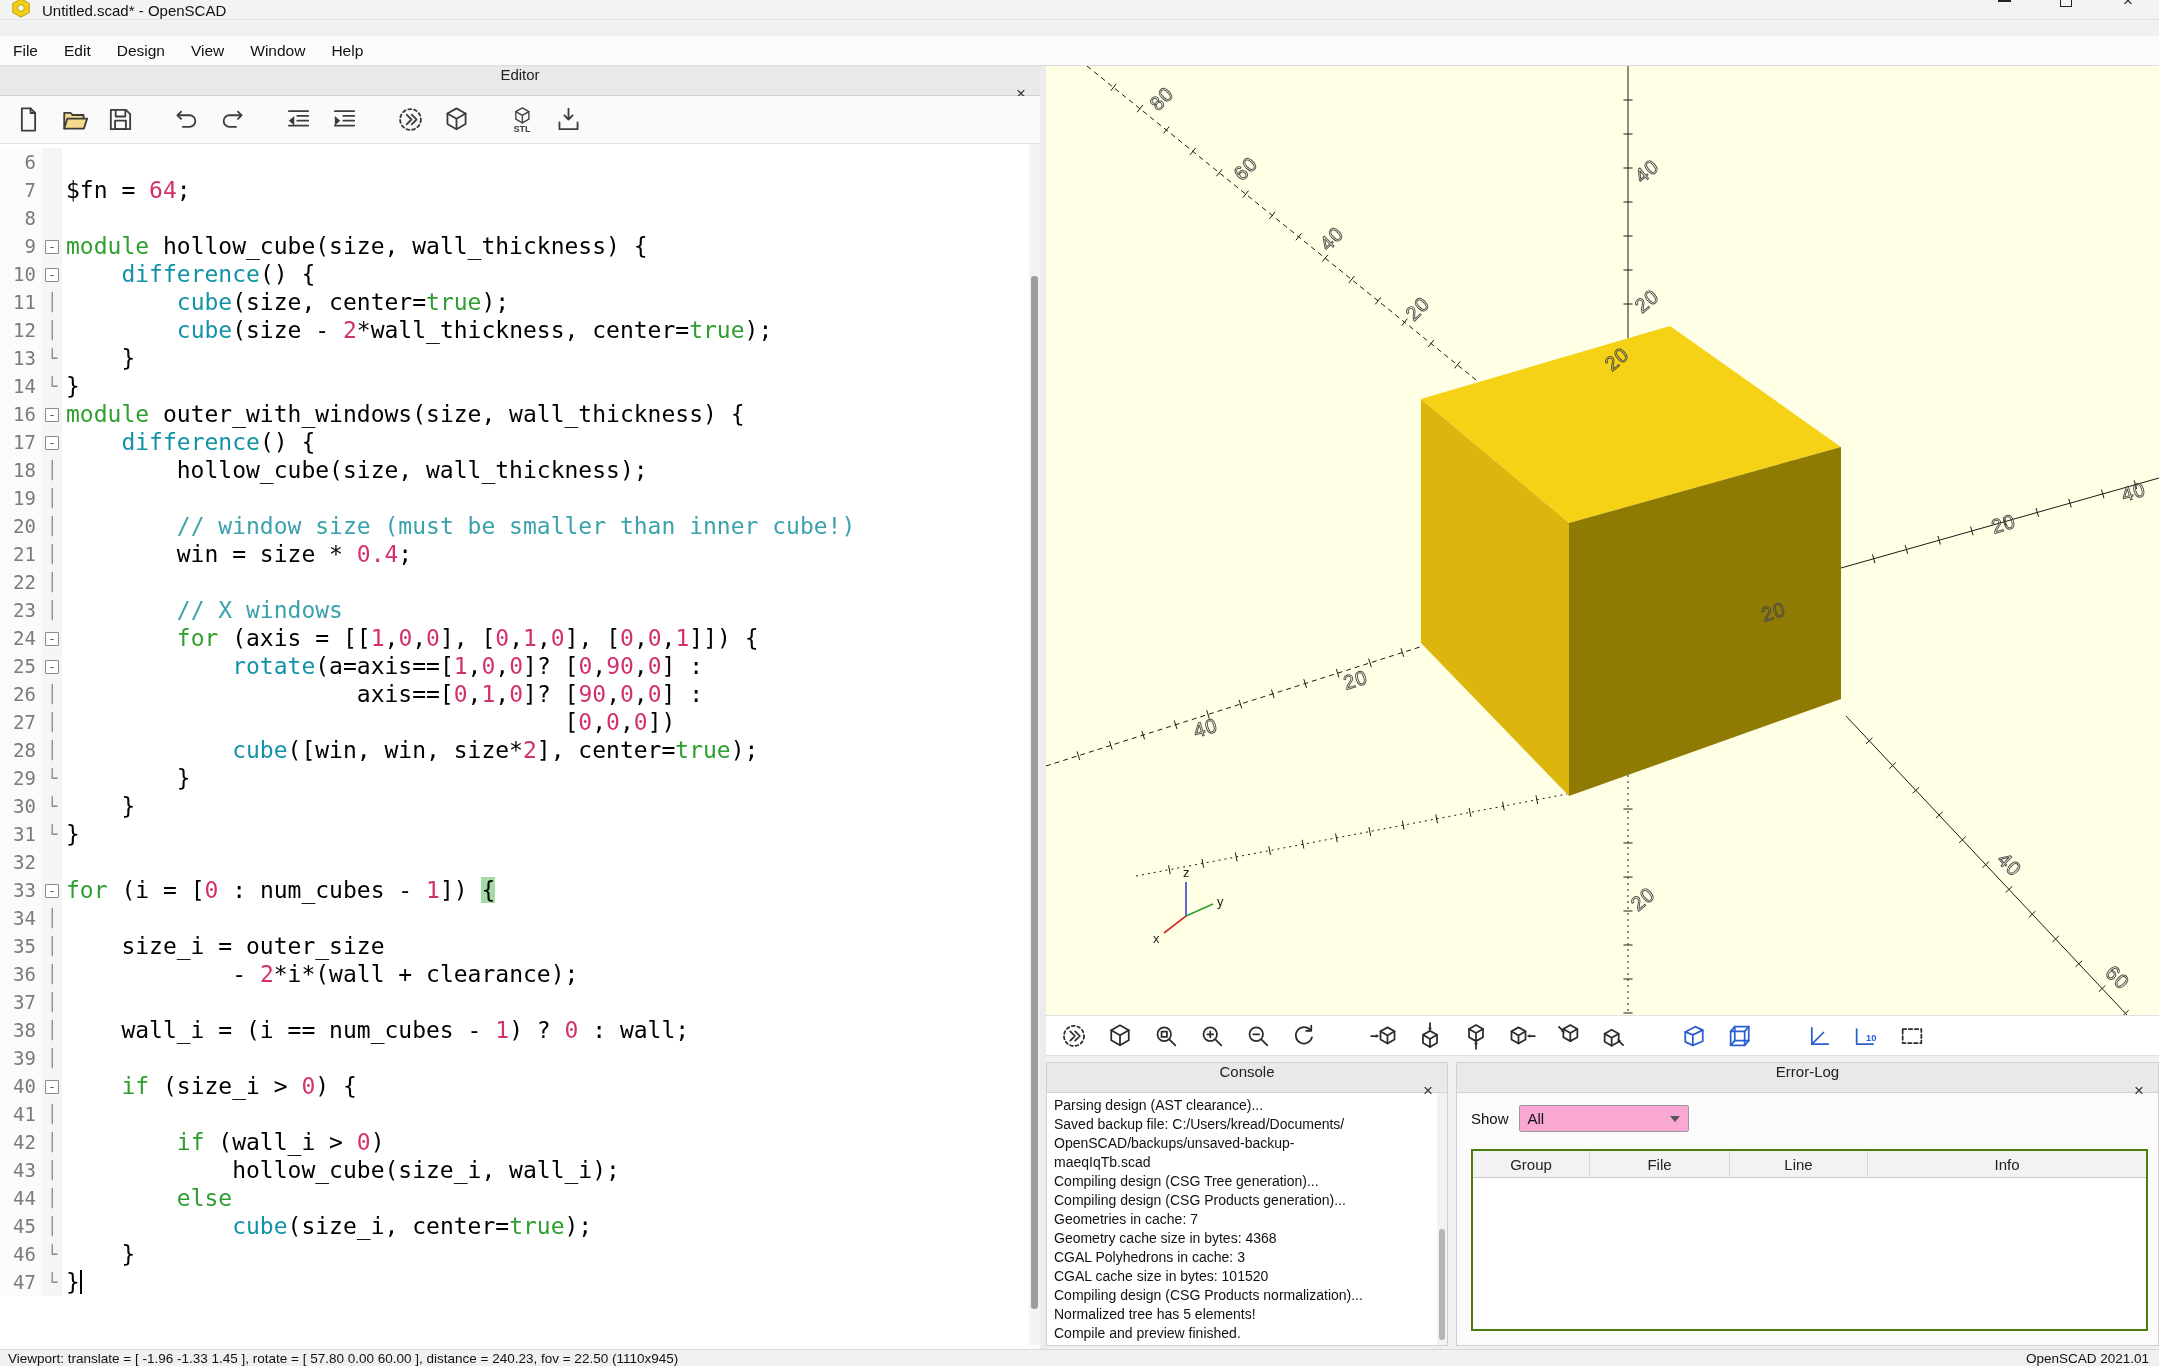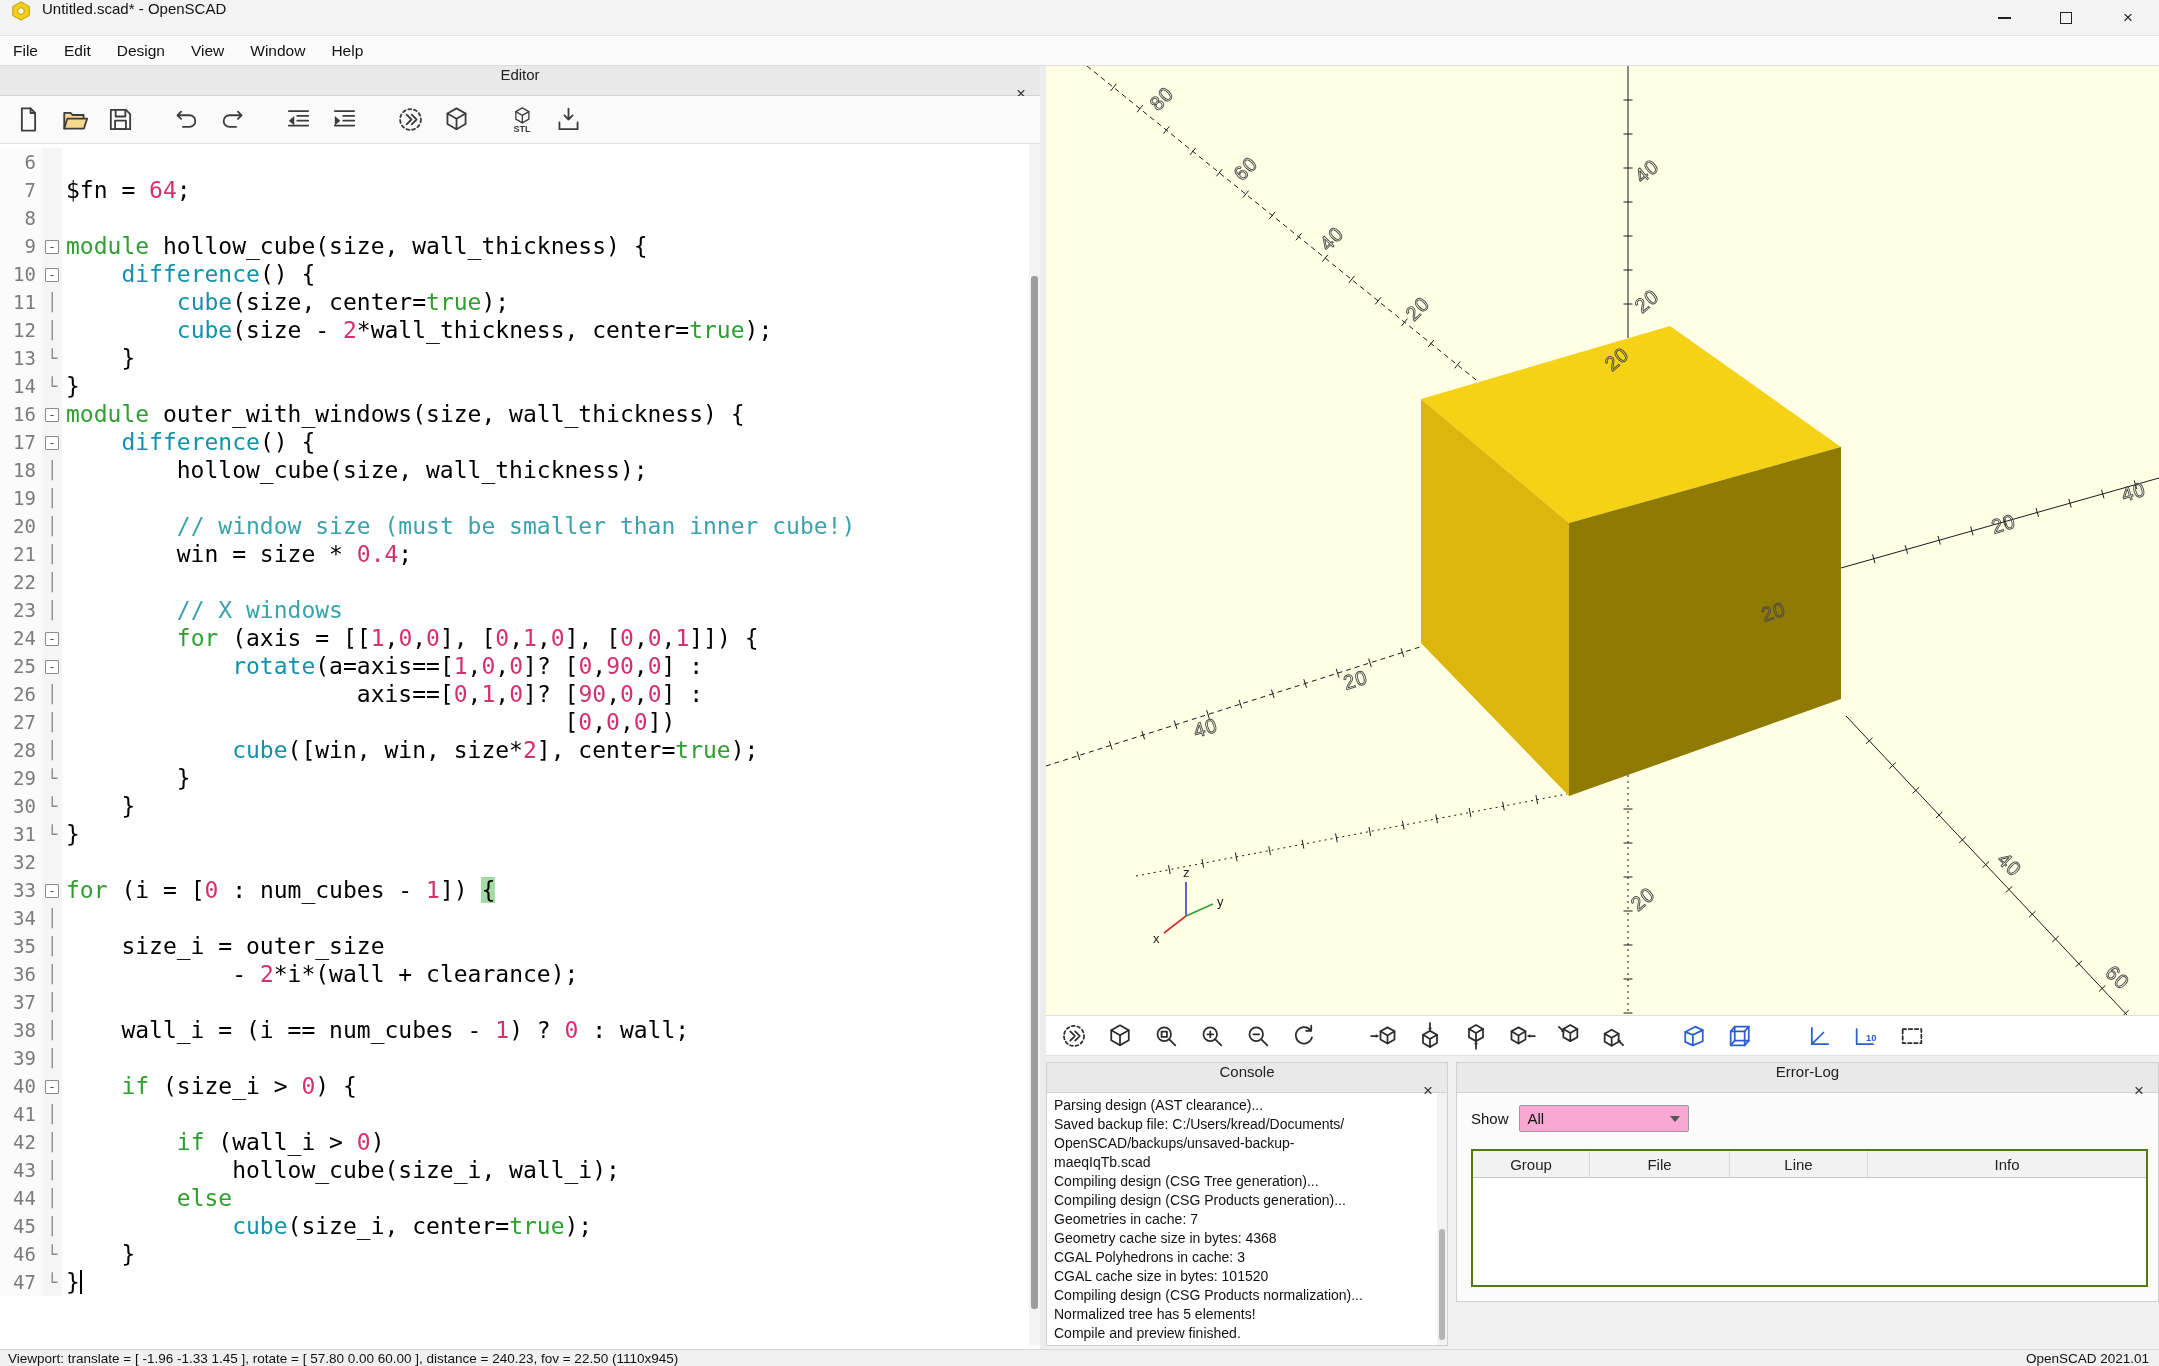--- a/index.html
+++ b/index.html
@@ -2,21 +2,21 @@
 <html><head>
 <meta charset="utf-8">
 <style>
   *{margin:0;padding:0;box-sizing:border-box;}
   html,body{width:2159px;height:1366px;}
   body{font-family:"Liberation Sans",sans-serif;background:#e9e9e9;overflow:hidden;font-size:15px;color:#111;}
   button{background:none;border:none;font:inherit;color:inherit;}
   #root{position:relative;width:2159px;height:1366px;background:#f0f0f0;}
 
   
-  .titlebar{position:absolute;left:0;top:0;width:2159px;height:36px;background:#f3f3f3;border-bottom:1px solid #e2e2e2;display:flex;align-items:flex-start;}
+  .titlebar{position:absolute;left:0;top:0;width:2159px;height:20px;background:#f3f3f3;border-bottom:1px solid #e2e2e2;display:flex;align-items:flex-end;}
   .titlebar .logo{margin-left:10px;width:22px;height:22px;}
   .titlebar .title{margin-left:10px;font-size:15px;color:#111;}
   .win-controls{margin-left:auto;display:flex;height:36px;}
   .win-btn{width:62px;height:36px;display:flex;align-items:center;justify-content:center;font-size:17px;color:#222;}
   .win-btn .minishape{display:block;width:13px;height:1.6px;background:#222;}
   .win-btn .maxishape{display:block;width:12px;height:12px;border:1.4px solid #222;}
   .menubar{position:absolute;left:0;top:36px;width:2159px;height:30px;background:#fbfbfb;border-bottom:1px solid #dcdcdc;display:flex;align-items:center;}
   .menu-item{padding:0 13px;height:30px;display:flex;align-items:center;font-size:15.5px;}
 
   
@@ -64,21 +64,21 @@
   .vtb-gap{width:20px;}
 
   
   .bottom-area{position:absolute;left:1046px;top:1056px;width:1113px;height:293px;background:#f0f0f0;}
   .console-panel{position:absolute;left:0;top:6px;width:402px;height:284px;background:#fff;border:1px solid #d0d0d0;}
   .console-out{position:absolute;left:0;top:30px;right:11px;bottom:0;padding:3px 0 0 7px;overflow:hidden;}
   .con-line{font-size:14px;line-height:19px;color:#111;white-space:nowrap;}
   .con-scroll{position:absolute;right:0;top:30px;bottom:0;width:10px;background:#f2f2f2;}
   .con-thumb{position:absolute;left:2px;right:2px;top:54%;height:44%;background:#b4b4b4;border-radius:3px;}
 
-  .elog-panel{position:absolute;left:410px;top:6px;width:703px;height:240px;background:#fbfbfb;border:1px solid #d0d0d0;}
+  .elog-panel{position:absolute;left:410px;top:6px;width:703px;height:284px;background:#fbfbfb;border:1px solid #d0d0d0;}
   .elog-showrow{display:flex;align-items:center;margin:12px 0 10px 14px;gap:10px;font-size:15px;}
   .elog-select{width:170px;height:27px;border:1px solid #9a9a9a;background:#f9a8d4;border-radius:2px;display:flex;align-items:center;padding:0 8px;font-size:15px;}
   .sel-arrow{margin-left:auto;width:0;height:0;border-left:5px solid transparent;border-right:5px solid transparent;border-top:6px solid #555;}
   .elog-table{position:absolute;left:14px;right:10px;top:86px;bottom:14px;border:2px solid #4d7c0f;background:#fff;}
   .elog-header{display:flex;height:27px;background:#f2f2f2;border-bottom:1px solid #c9c9c9;}
   .elog-col{display:flex;align-items:center;justify-content:center;font-size:15px;color:#222;border-right:1px solid #d8d8d8;}
   .elog-col:nth-child(1){width:117px;}
   .elog-col:nth-child(2){width:140px;}
   .elog-col:nth-child(3){width:138px;}
   .elog-col:nth-child(4){flex:1;border-right:none;}

